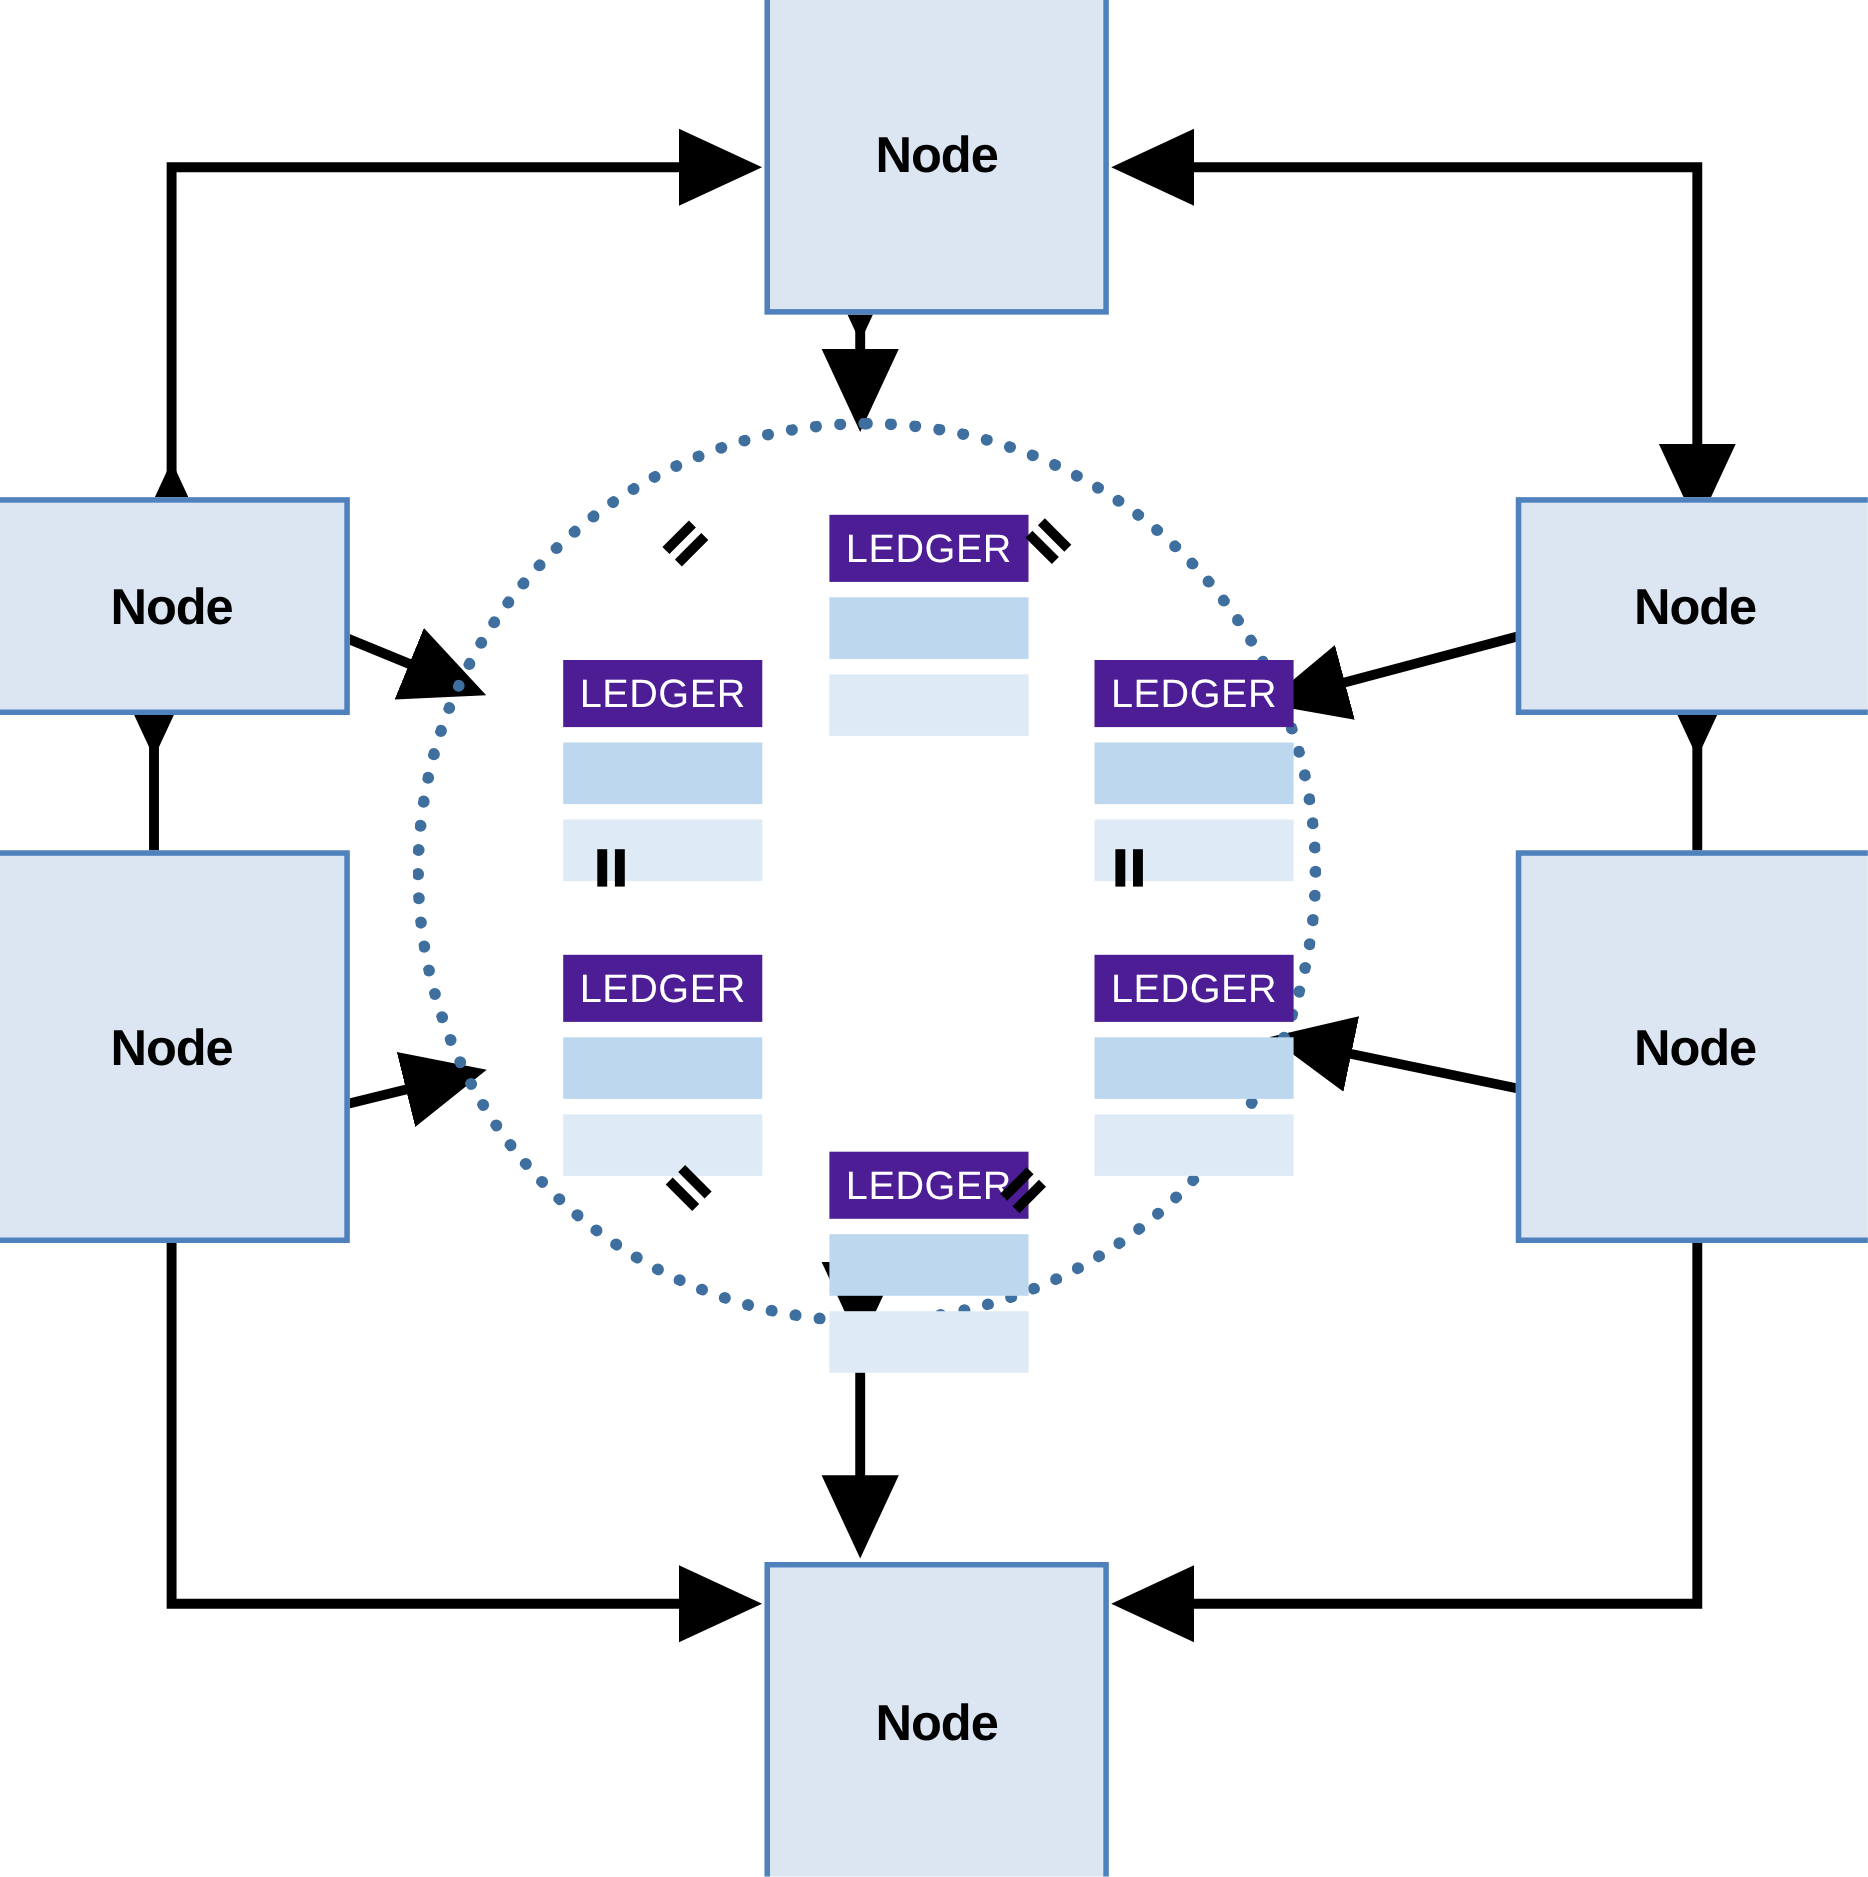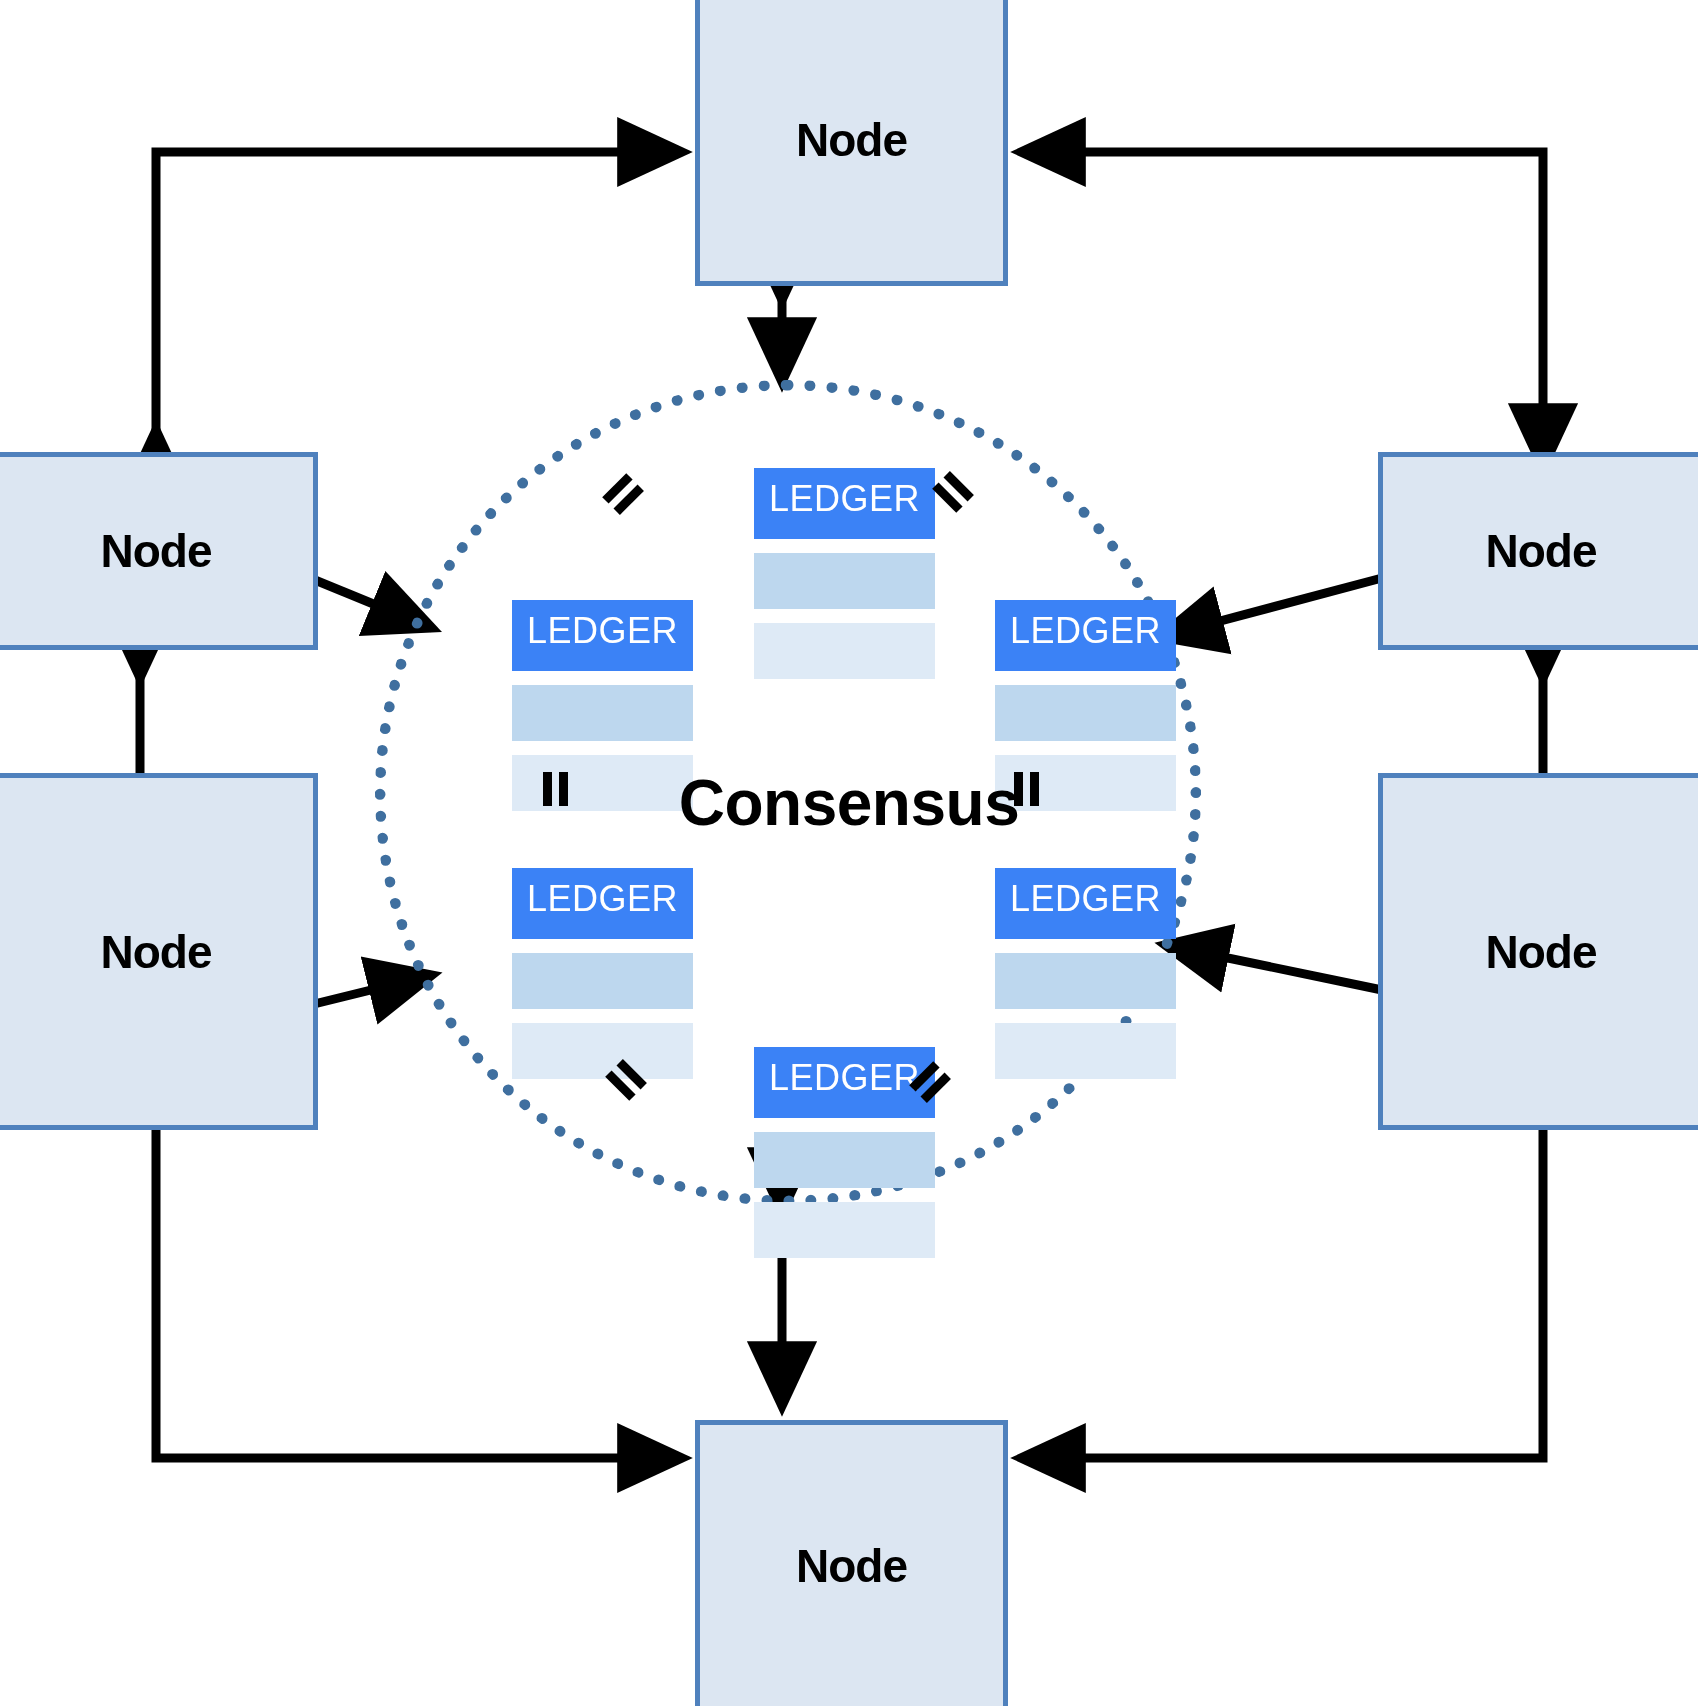--- a/index.html
+++ b/index.html
@@ -32,22 +32,22 @@
     position:absolute;
     left:375px;top:380px;width:826px;height:826px;
     border:11px dotted #3f6f9f;
     border-radius:50%;
     box-sizing:border-box;
   }
 
   
   .ledger{position:absolute;width:181px;}
   .ledger .ledger-head{
-    background:#3b82f6;color:#ffffff;
-    font-size:36px;height:71px;line-height:61px;
+    background:#4c1d95;color:#ffffff;
+    font-size:36px;height:61px;line-height:61px;
     text-align:center;letter-spacing:0.5px;
   }
   .ledger .bar{width:100%;}
   .ledger .bar1{background:#bdd7ee;height:56px;margin-top:14px;}
   .ledger .bar2{background:#deeaf6;height:56px;margin-top:14px;}
 
   #ledger-top          {left:754px; top:468px;}
   #ledger-left-upper   {left:512px; top:600px;}
   #ledger-right-upper  {left:995px; top:600px;}
   #ledger-left-lower   {left:512px; top:868px;}
@@ -181,21 +181,20 @@
     </div>
   <div class="eq rot-l" id="eq-bl">
       <i class="a"></i>
       <i class="b"></i>
     </div>
   <div class="eq rot-r" id="eq-br">
       <i class="a"></i>
       <i class="b"></i>
     </div>
 
-  <div id="consensus-label">Consensus</div>
 
   <div class="node" id="node-top">
     <span class="label">Node</span>
   </div>
   <div class="node" id="node-left-top">
     <span class="label">Node</span>
   </div>
   <div class="node" id="node-left-bottom">
     <span class="label">Node</span>
   </div>

